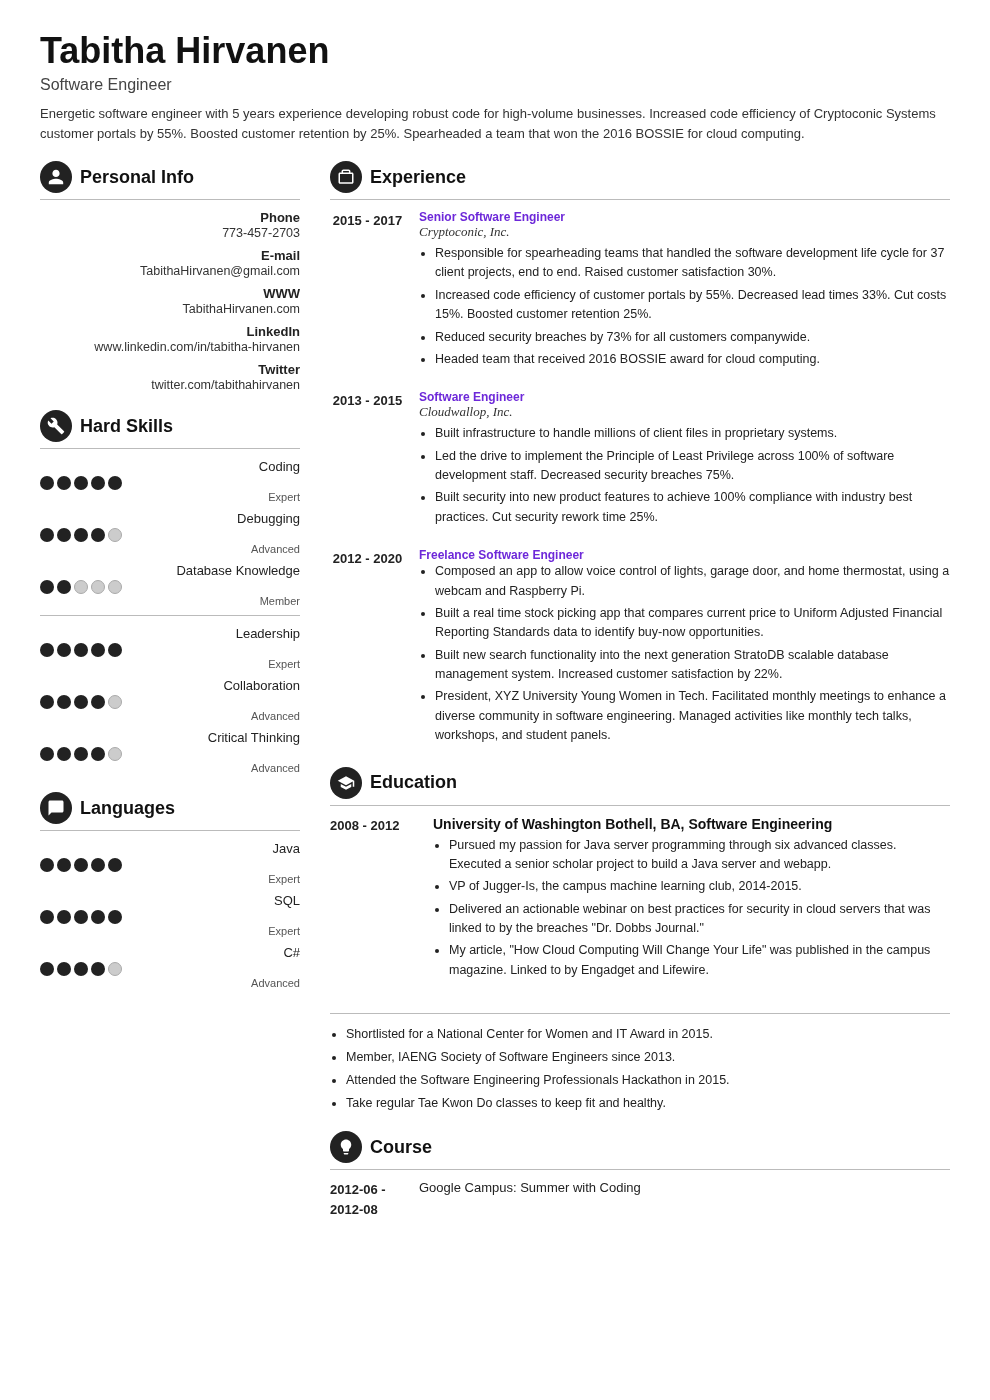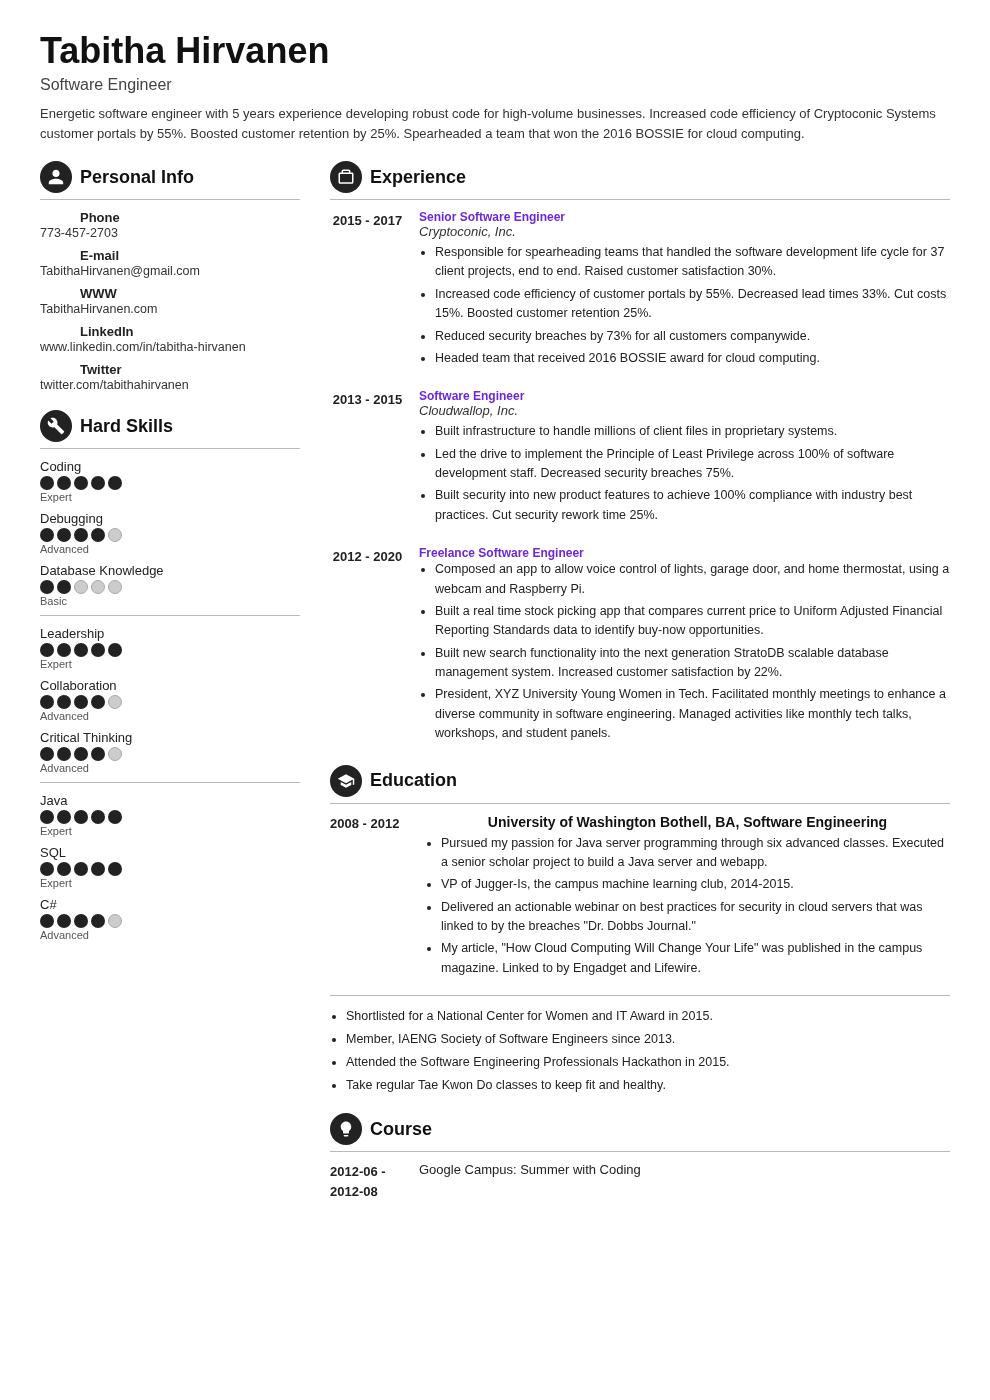--- a/index.html
+++ b/index.html
@@ -29,20 +29,21 @@
       margin-bottom: 18px;
       line-height: 1.5;
     }
     .two-col {
       display: flex;
       gap: 30px;
     }
     .left-col {
       width: 260px;
       flex-shrink: 0;
+      text-align: right;
     }
     .right-col {
       flex: 1;
     }
     .section-header {
       display: flex;
       align-items: center;
       gap: 8px;
       margin-bottom: 6px;
       margin-top: 18px;
@@ -133,49 +134,49 @@
     .exp-job-title {
       font-size: 12px;
       font-weight: 700;
       color: #6d28d9;
     }
     .exp-company {
       font-style: italic;
       font-size: 13px;
       color: #333;
       margin-bottom: 4px;
+      font-family: Liberation Serif, serif;
     }
     .exp-bullets {
       padding-left: 16px;
       font-size: 12.5px;
       line-height: 1.55;
       color: #222;
     }
     .exp-bullets li {
       margin-bottom: 3px;
     }
     .edu-entry {
       display: flex;
-      gap: 20px;
-      margin-bottom: 14px;
+      gap: 28px;
+      margin-bottom: 30px;
     }
     .edu-dates {
       width: 75px;
       flex-shrink: 0;
       font-size: 13px;
       font-weight: 700;
       line-height: 1.5;
     }
     .edu-content { flex: 1; }
     .edu-degree {
       font-size: 14px;
       font-weight: 700;
       color: #111;
       margin-bottom: 4px;
-      text-align: center;
     }
     .add-bullets {
       padding-left: 16px;
       font-size: 12.5px;
       line-height: 1.6;
       color: #222;
     }
     .add-bullets li { margin-bottom: 3px; }
     .course-entry {
       display: flex;
@@ -270,21 +271,21 @@
 
     <div class="skill-row">
       <div class="skill-name">Database Knowledge</div>
       <div class="dots-row">
         <div class="dot dot-filled"></div>
         <div class="dot dot-filled"></div>
         <div class="dot dot-empty"></div>
         <div class="dot dot-empty"></div>
         <div class="dot dot-empty"></div>
       </div>
-      <div class="skill-level">Basic</div>
+      <div class="skill-level">Member</div>
     </div>
 
     <hr class="section-divider">
 
     <div class="skill-row">
       <div class="skill-name">Leadership</div>
       <div class="dots-row">
         <div class="dot dot-filled"></div>
         <div class="dot dot-filled"></div>
         <div class="dot dot-filled"></div>
@@ -311,20 +312,29 @@
       <div class="dots-row">
         <div class="dot dot-filled"></div>
         <div class="dot dot-filled"></div>
         <div class="dot dot-filled"></div>
         <div class="dot dot-filled"></div>
         <div class="dot dot-empty"></div>
       </div>
       <div class="skill-level">Advanced</div>
     </div>
 
+    <div class="section-header">
+      <div class="section-icon">
+
+        <svg viewBox="0 0 24 24" xmlns="http://www.w3.org/2000/svg">
+          <path d="M20 2H4c-1.1 0-2 .9-2 2v18l4-4h14c1.1 0 2-.9 2-2V4c0-1.1-.9-2-2-2z"></path>
+        </svg>
+      </div>
+      <span class="section-title">Languages</span>
+    </div>
     <hr class="section-divider">
 
     <div class="skill-row">
       <div class="skill-name">Java</div>
       <div class="dots-row">
         <div class="dot dot-filled"></div>
         <div class="dot dot-filled"></div>
         <div class="dot dot-filled"></div>
         <div class="dot dot-filled"></div>
         <div class="dot dot-filled"></div>

